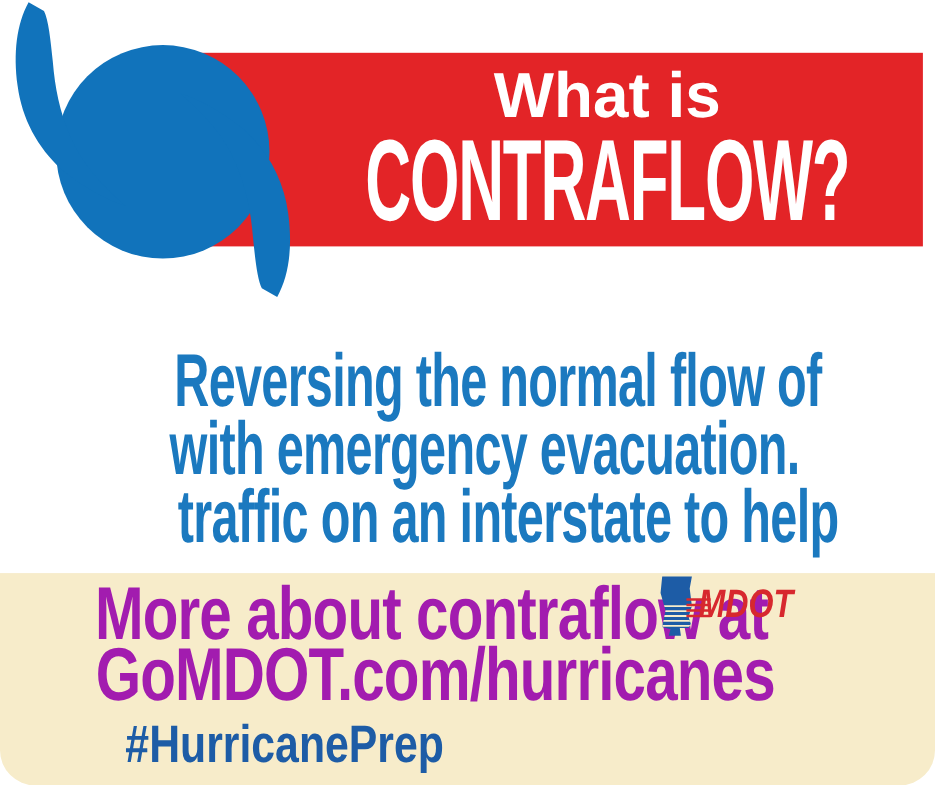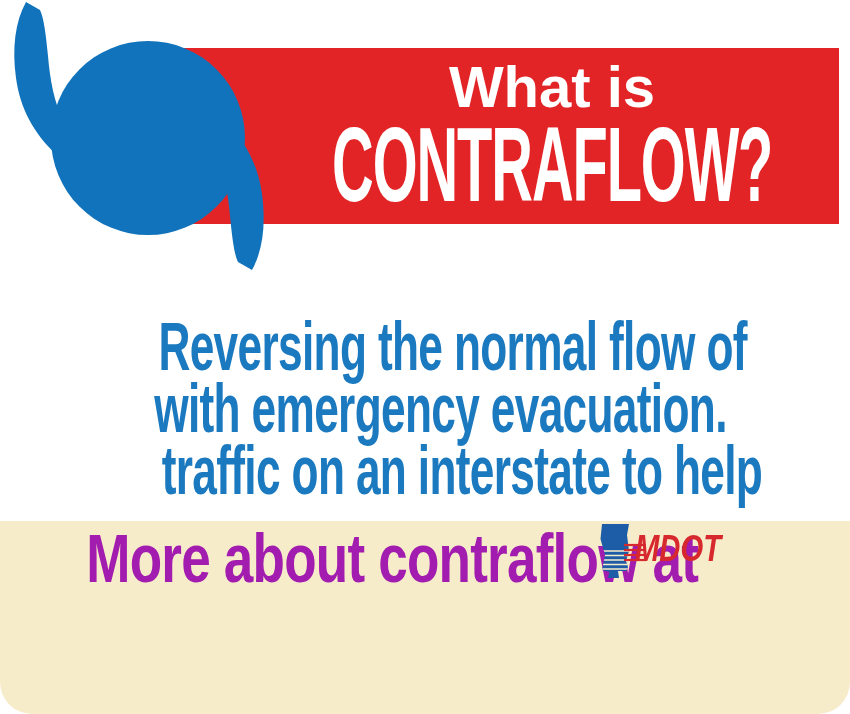--- a/index.html
+++ b/index.html
@@ -53,22 +53,26 @@
   <div class="body-text">
     <div><span class="squeeze">Reversing the normal flow of</span></div>
     <div><span class="squeeze">with emergency evacuation.</span></div>
     <div><span class="squeeze">traffic on an interstate to help</span></div>
   </div>
 
   <div class="footer-panel">
 
     <div class="cta-text">
       <div><span class="squeeze">More about contraflow at</span></div>
+      <div><span class="squeeze">GoMDOT.com/hurricanes</span></div>
     </div>
 
+    <div class="hashtag">
+      <span class="squeeze">#HurricanePrep</span>
+    </div>
 
     <svg class="mdot-logo" viewBox="0 0 130 60" aria-hidden="true">
       <defs>
         <clipPath id="state-clip">
           <path d="M6 3 L33 3 L31 14 L33 30 L30 40 L32 46 L30 50 L22 50 L23 57 L12 57 L13.5 51 L6 49 L9 34 L4.5 18 Z"></path>
         </clipPath>
       </defs>
       <path d="M6 3 L33 3 L31 14 L33 30 L30 40 L32 46 L30 50 L22 50 L23 57 L12 57 L13.5 51 L6 49 L9 34 L4.5 18 Z" fill="#1d5ca6"></path>
       <g clip-path="url(#state-clip)" stroke="#f7ecca" stroke-width="1.6">
         <line x1="0" y1="30" x2="40" y2="30"></line>

